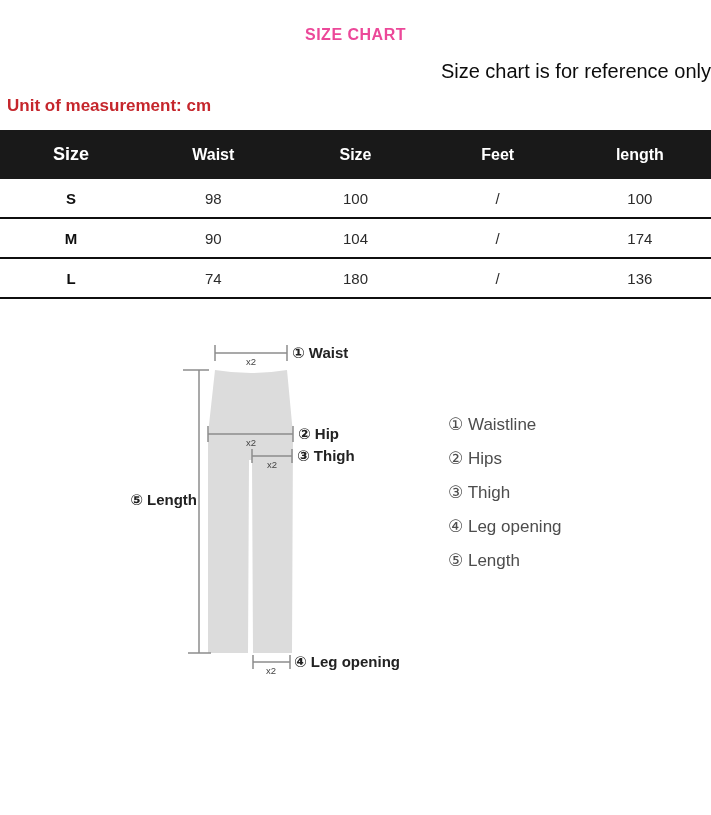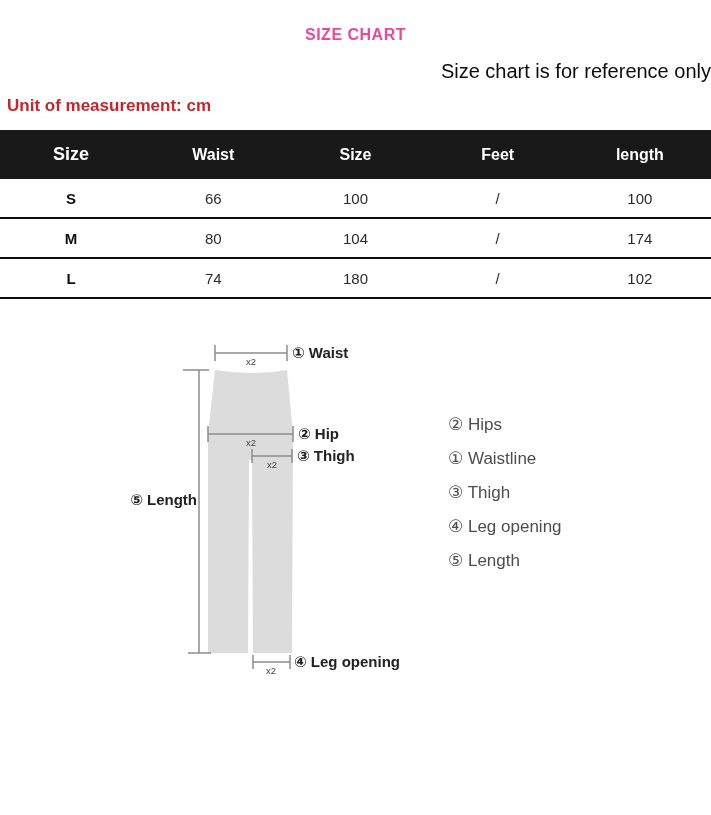--- a/index.html
+++ b/index.html
@@ -60,38 +60,38 @@
           <th class="col-size">Size</th>
           <th>Waist</th>
           <th>Size</th>
           <th>Feet</th>
           <th>length</th>
         </tr>
     </thead>
     <tbody>
         <tr>
           <td class="col-size">S</td>
-          <td>66</td>
+          <td>98</td>
           <td>100</td>
           <td>/</td>
           <td>100</td>
         </tr>
         <tr>
           <td class="col-size">M</td>
-          <td>80</td>
+          <td>90</td>
           <td>104</td>
           <td>/</td>
           <td>174</td>
         </tr>
         <tr>
           <td class="col-size">L</td>
           <td>74</td>
           <td>180</td>
           <td>/</td>
-          <td>102</td>
+          <td>136</td>
         </tr>
       </tbody>
   </table>
 
   <div class="diagram">
     <svg width="711" height="403" viewBox="0 0 711 403">
 
       <path d="M215,71 Q251,77 287,71 L293,135 L292,354 L253,354 L252,161 L249,161 L248,354 L208,354 L208,135 Z" fill="#dcdcdc"></path>
 
       <g>
@@ -128,21 +128,21 @@
       <g>
         <line class="dim" x1="253" y1="363" x2="290" y2="363"></line>
         <line class="dim" x1="253" y1="356" x2="253" y2="370"></line>
         <line class="dim" x1="290" y1="356" x2="290" y2="370"></line>
       </g>
       <text class="x2" x="271" y="375" text-anchor="middle">x2</text>
       <text class="lbl" x="294" y="368">④ Leg opening</text>
     </svg>
 
     <div class="legend">
+        <div class="legend-item">① Waistline</div>
         <div class="legend-item">② Hips</div>
-        <div class="legend-item">① Waistline</div>
         <div class="legend-item">③ Thigh</div>
         <div class="legend-item">④ Leg opening</div>
         <div class="legend-item">⑤ Length</div>
       </div>
   </div>
 
 </div>
 
 </body></html>

